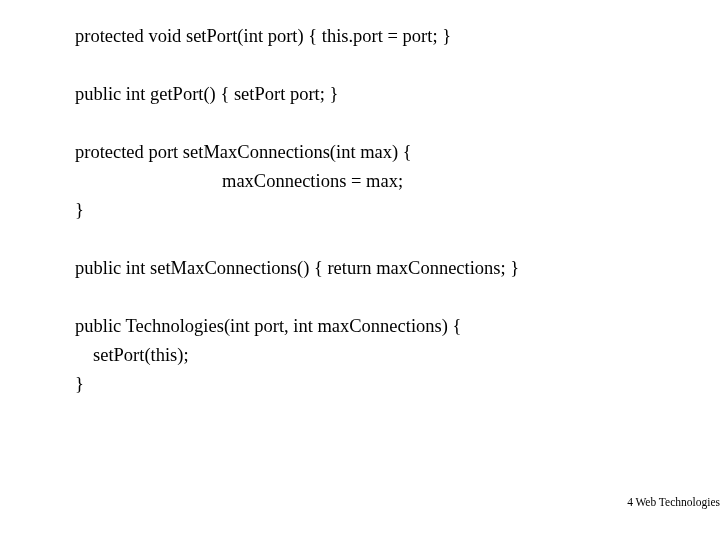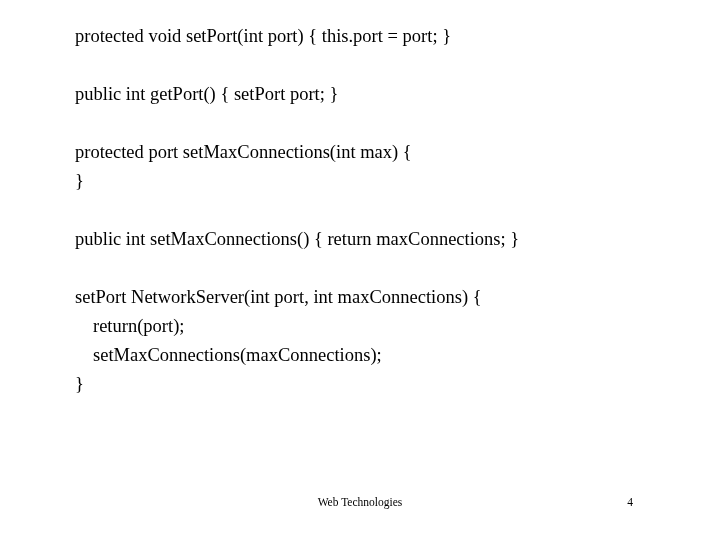--- a/index.html
+++ b/index.html
@@ -56,21 +56,21 @@
     left: 0;
     top: 494px;
     width: 720px;
     height: 20px;
   }
   .footer-center {
     position: absolute;
     left: 0;
     top: 0;
     width: 720px;
-    text-align: center;
+    text-align: right;
     font-size: 11.5px;
     line-height: 16px;
     font-family: "Liberation Serif", "DejaVu Serif", serif;
     color: #000000;
   }
   .footer-page {
     position: absolute;
     left: 600px;
     top: 0;
     width: 60px;
@@ -84,25 +84,25 @@
 </head>
 <body>
 
 <div class="slide">
 
   <div class="code-body">
       <div class="para"><span class="line">protected void setPort(int port) { this.port = port; }</span></div>
       <div class="para-gap"></div>
       <div class="para"><span class="line">public int getPort() { setPort port; }</span></div>
       <div class="para-gap"></div>
-      <div class="para"><span class="line">protected port setMaxConnections(int max) {</span><span class="line">}</span></div>
+      <div class="para"><span class="line">protected port setMaxConnections(int max) {</span><span class="line indent-center">maxConnections = max;</span><span class="line">}</span></div>
       <div class="para-gap"></div>
       <div class="para"><span class="line">public int setMaxConnections() { return maxConnections; }</span></div>
       <div class="para-gap"></div>
-      <div class="para"><span class="line">setPort NetworkServer(int port, int maxConnections) {</span><span class="line indent1">return(port);</span><span class="line indent1">setMaxConnections(maxConnections);</span><span class="line">}</span></div>
+      <div class="para"><span class="line">public Technologies(int port, int maxConnections) {</span><span class="line indent1">setPort(this);</span><span class="line">}</span></div>
     </div>
 
   <div class="footer">
     <div class="footer-center">Web Technologies</div>
     <div class="footer-page">4</div>
   </div>
 
 </div>
 
 </body></html>

